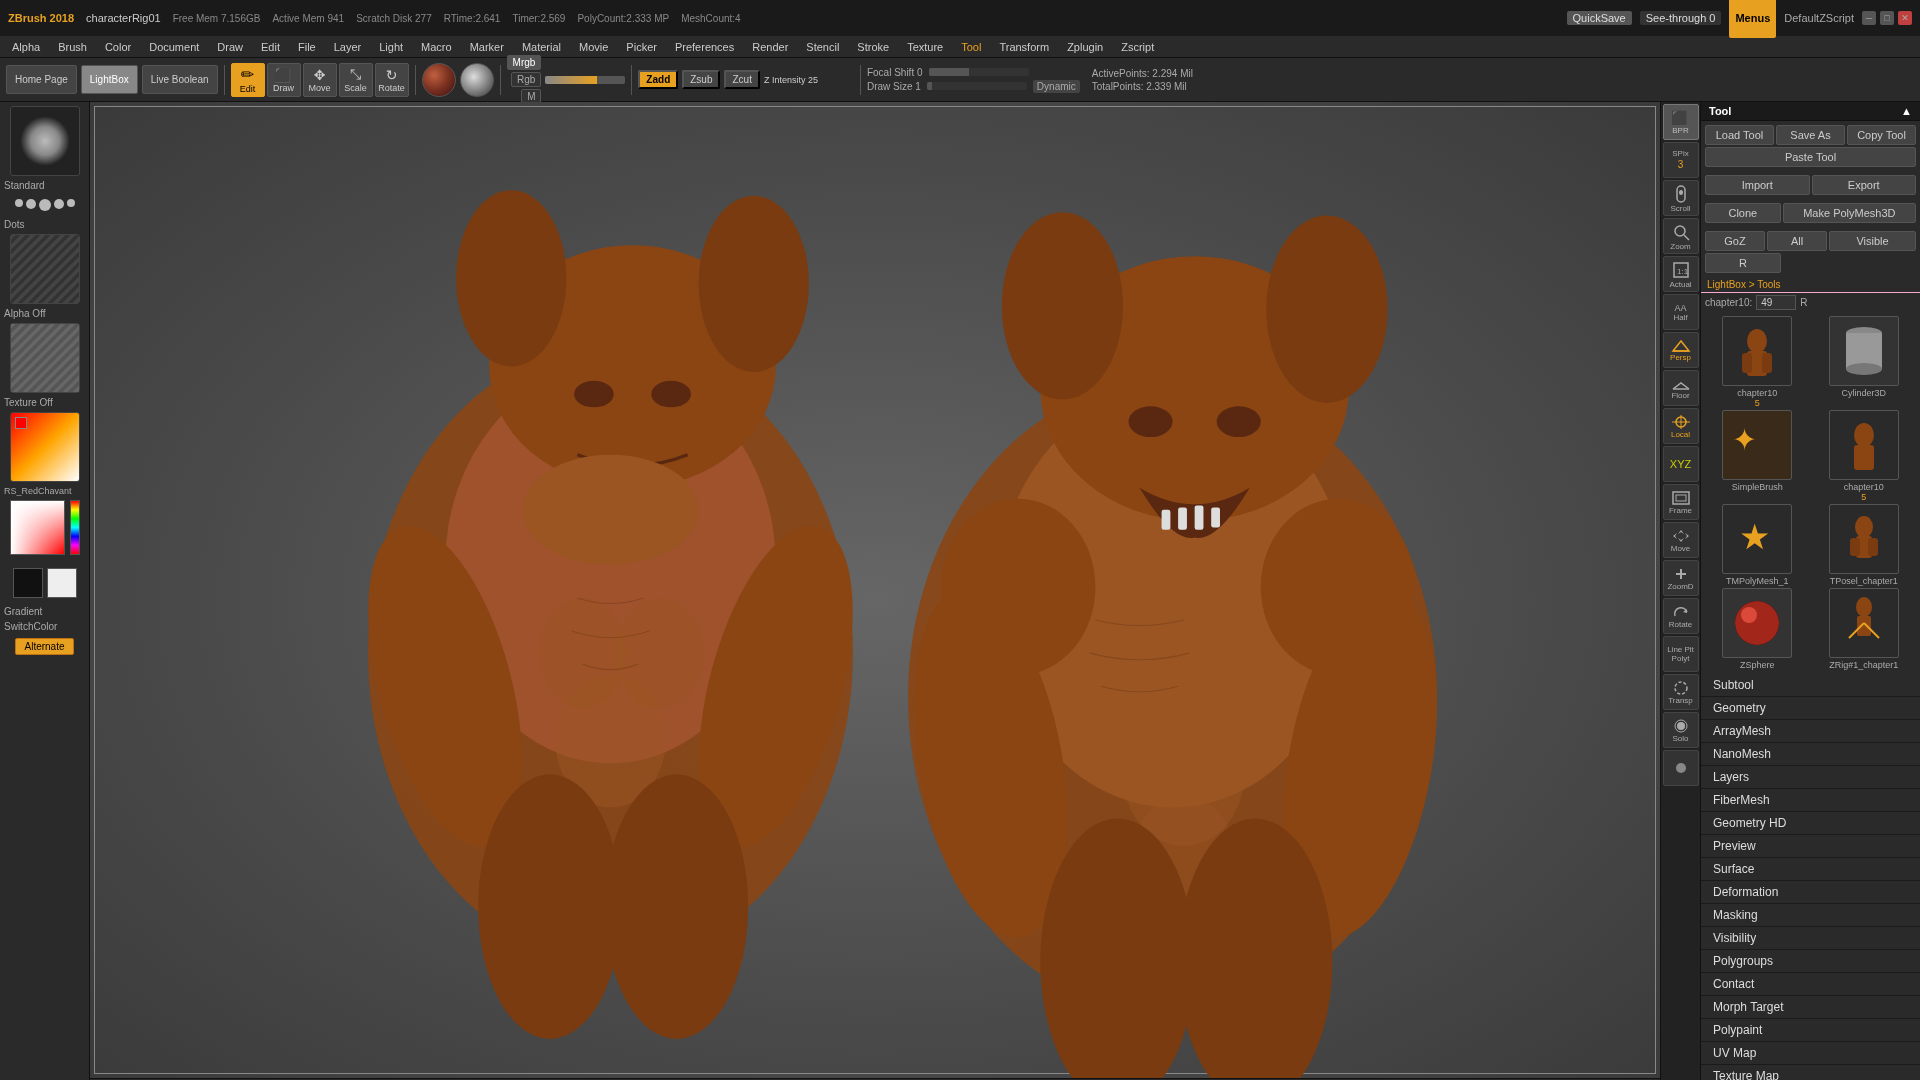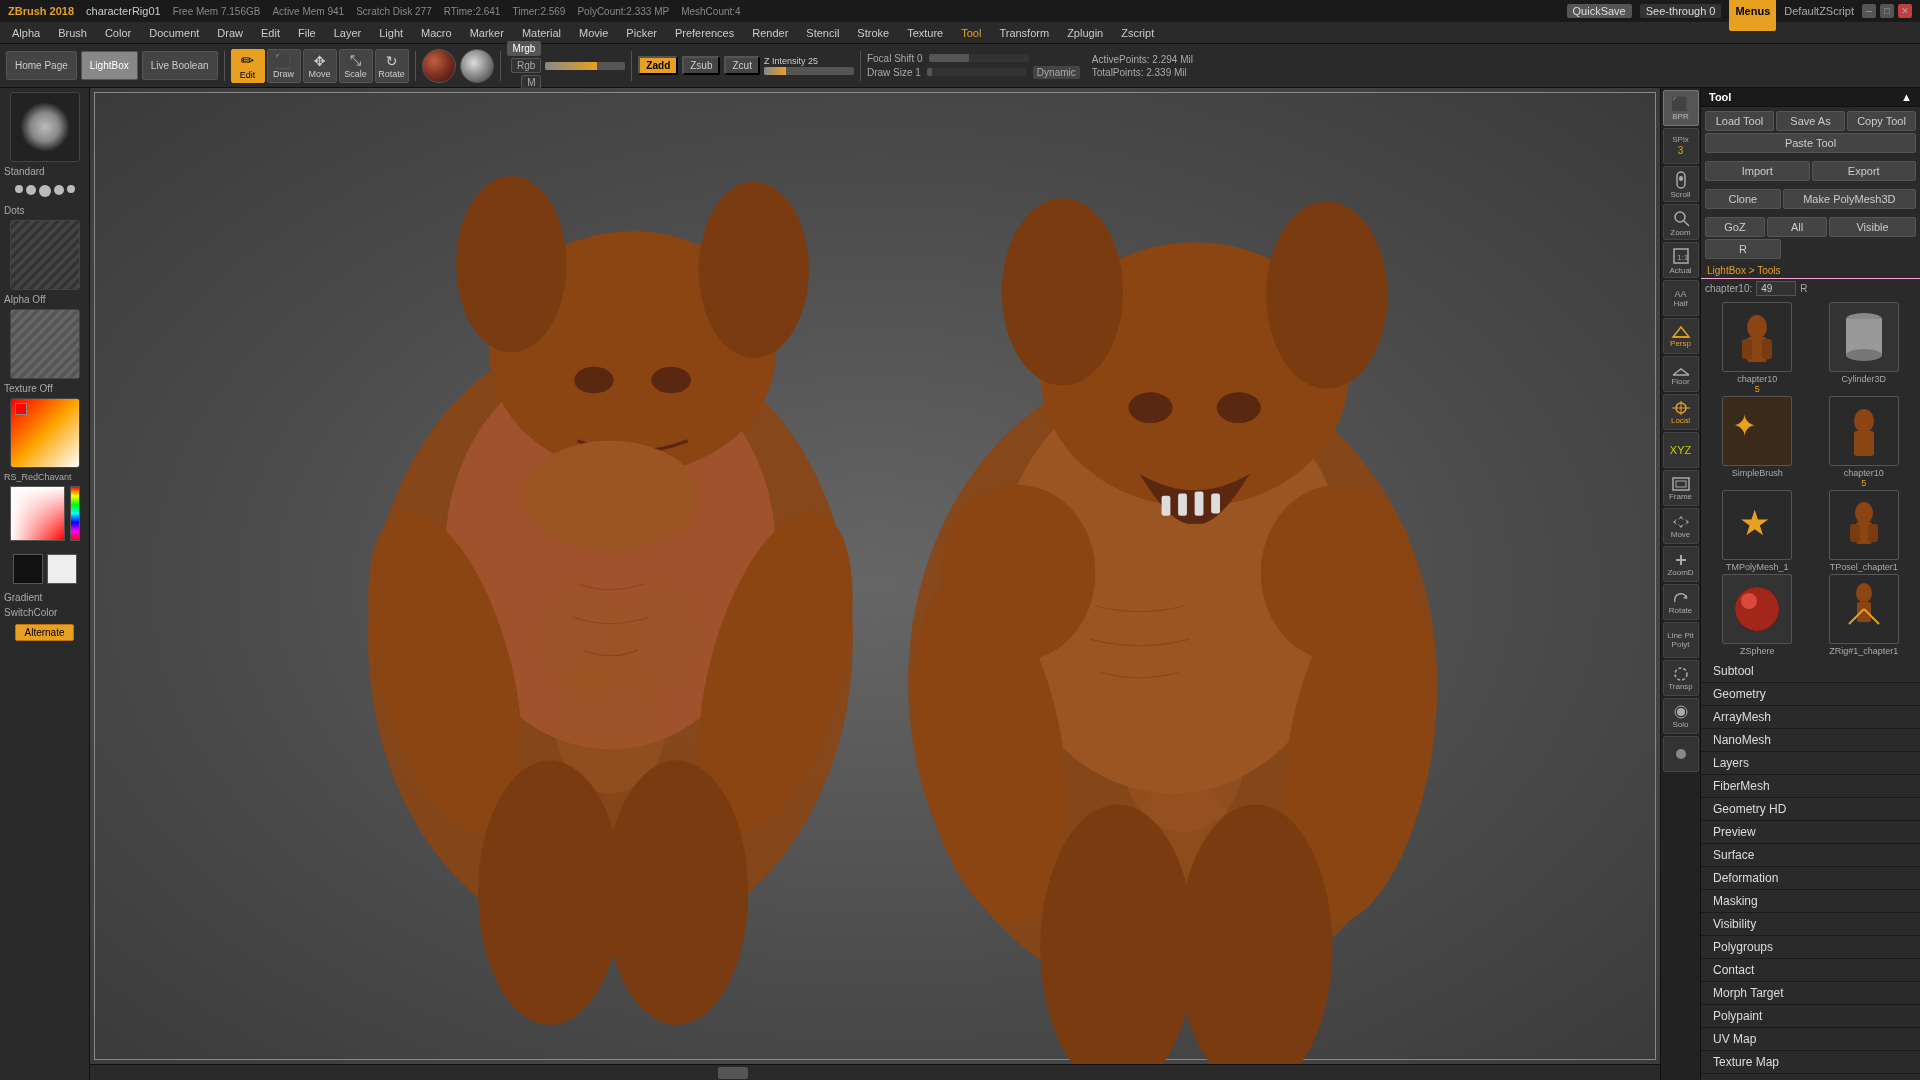--- a/index.html
+++ b/index.html
@@ -1,19 +1,19 @@
 <!DOCTYPE html>
 <html><head>
   <meta charset="utf-8">
   <style>
     * { box-sizing: border-box; margin: 0; padding: 0; }
     body { background: #3a3a3a; font-family: Arial, sans-serif; font-size: 11px; color: #ccc; width: 1920px; height: 1080px; overflow: hidden; }
 
     
-    #title-bar { background: #1a1a1a; height: 22px; display: flex; align-items: center; padding: 0 8px; font-size: 11px; color: #aaa; gap: 12px; }
+    #title-bar { background: #1a1a1a; height: 36px; display: flex; align-items: center; padding: 0 8px; font-size: 11px; color: #aaa; gap: 12px; }
     #title-bar .title-right { margin-left: auto; display: flex; gap: 8px; align-items: center; }
     #title-bar .quick-save { background: #555; padding: 1px 6px; border-radius: 2px; color: #ddd; cursor: pointer; }
     #title-bar .see-through { background: #333; padding: 1px 6px; border-radius: 2px; color: #ddd; }
     #title-bar .menus-btn { background: #e8a020; color: #000; padding: 14px 6px; border-radius: 2px; font-weight: bold; cursor: pointer; }
     #title-bar .default-script { color: #aaa; }
     #title-bar .win-controls { display: flex; gap: 4px; }
     #title-bar .win-btn { width: 14px; height: 14px; border-radius: 2px; background: #555; display: flex; align-items: center; justify-content: center; font-size: 9px; cursor: pointer; }
 
     
     #menu-bar { background: #2a2a2a; height: 22px; display: flex; align-items: center; padding: 0 4px; gap: 2px; border-bottom: 1px solid #111; }
@@ -209,21 +209,21 @@
     <div class="intensity-bar">
         <div class="intensity-fill"></div>
       </div>
   </div>
   <div class="separator"></div>
 
   <button class="zadd-btn">Zadd</button>
   <button class="zsub-btn">Zsub</button>
   <button class="zcut-btn">Zcut</button>
 
-  <div style="display:flex;flex-direction:column;gap:1px;min-width:90px;">
+  <div style="display:flex;gap:1px;min-width:90px;">
     <div style="display:flex;justify-content:space-between;">
       <span style="font-size:9px;color:#ccc;">Z Intensity 25</span>
     </div>
     <div style="height:8px;background:#555;border-radius:2px;overflow:hidden;">
       <div style="height:100%;width:25%;background:linear-gradient(to right,#888,#e8a020);"></div>
     </div>
   </div>
   <div class="separator"></div>
 
   <div style="display:flex;flex-direction:column;gap:2px;min-width:200px;">

